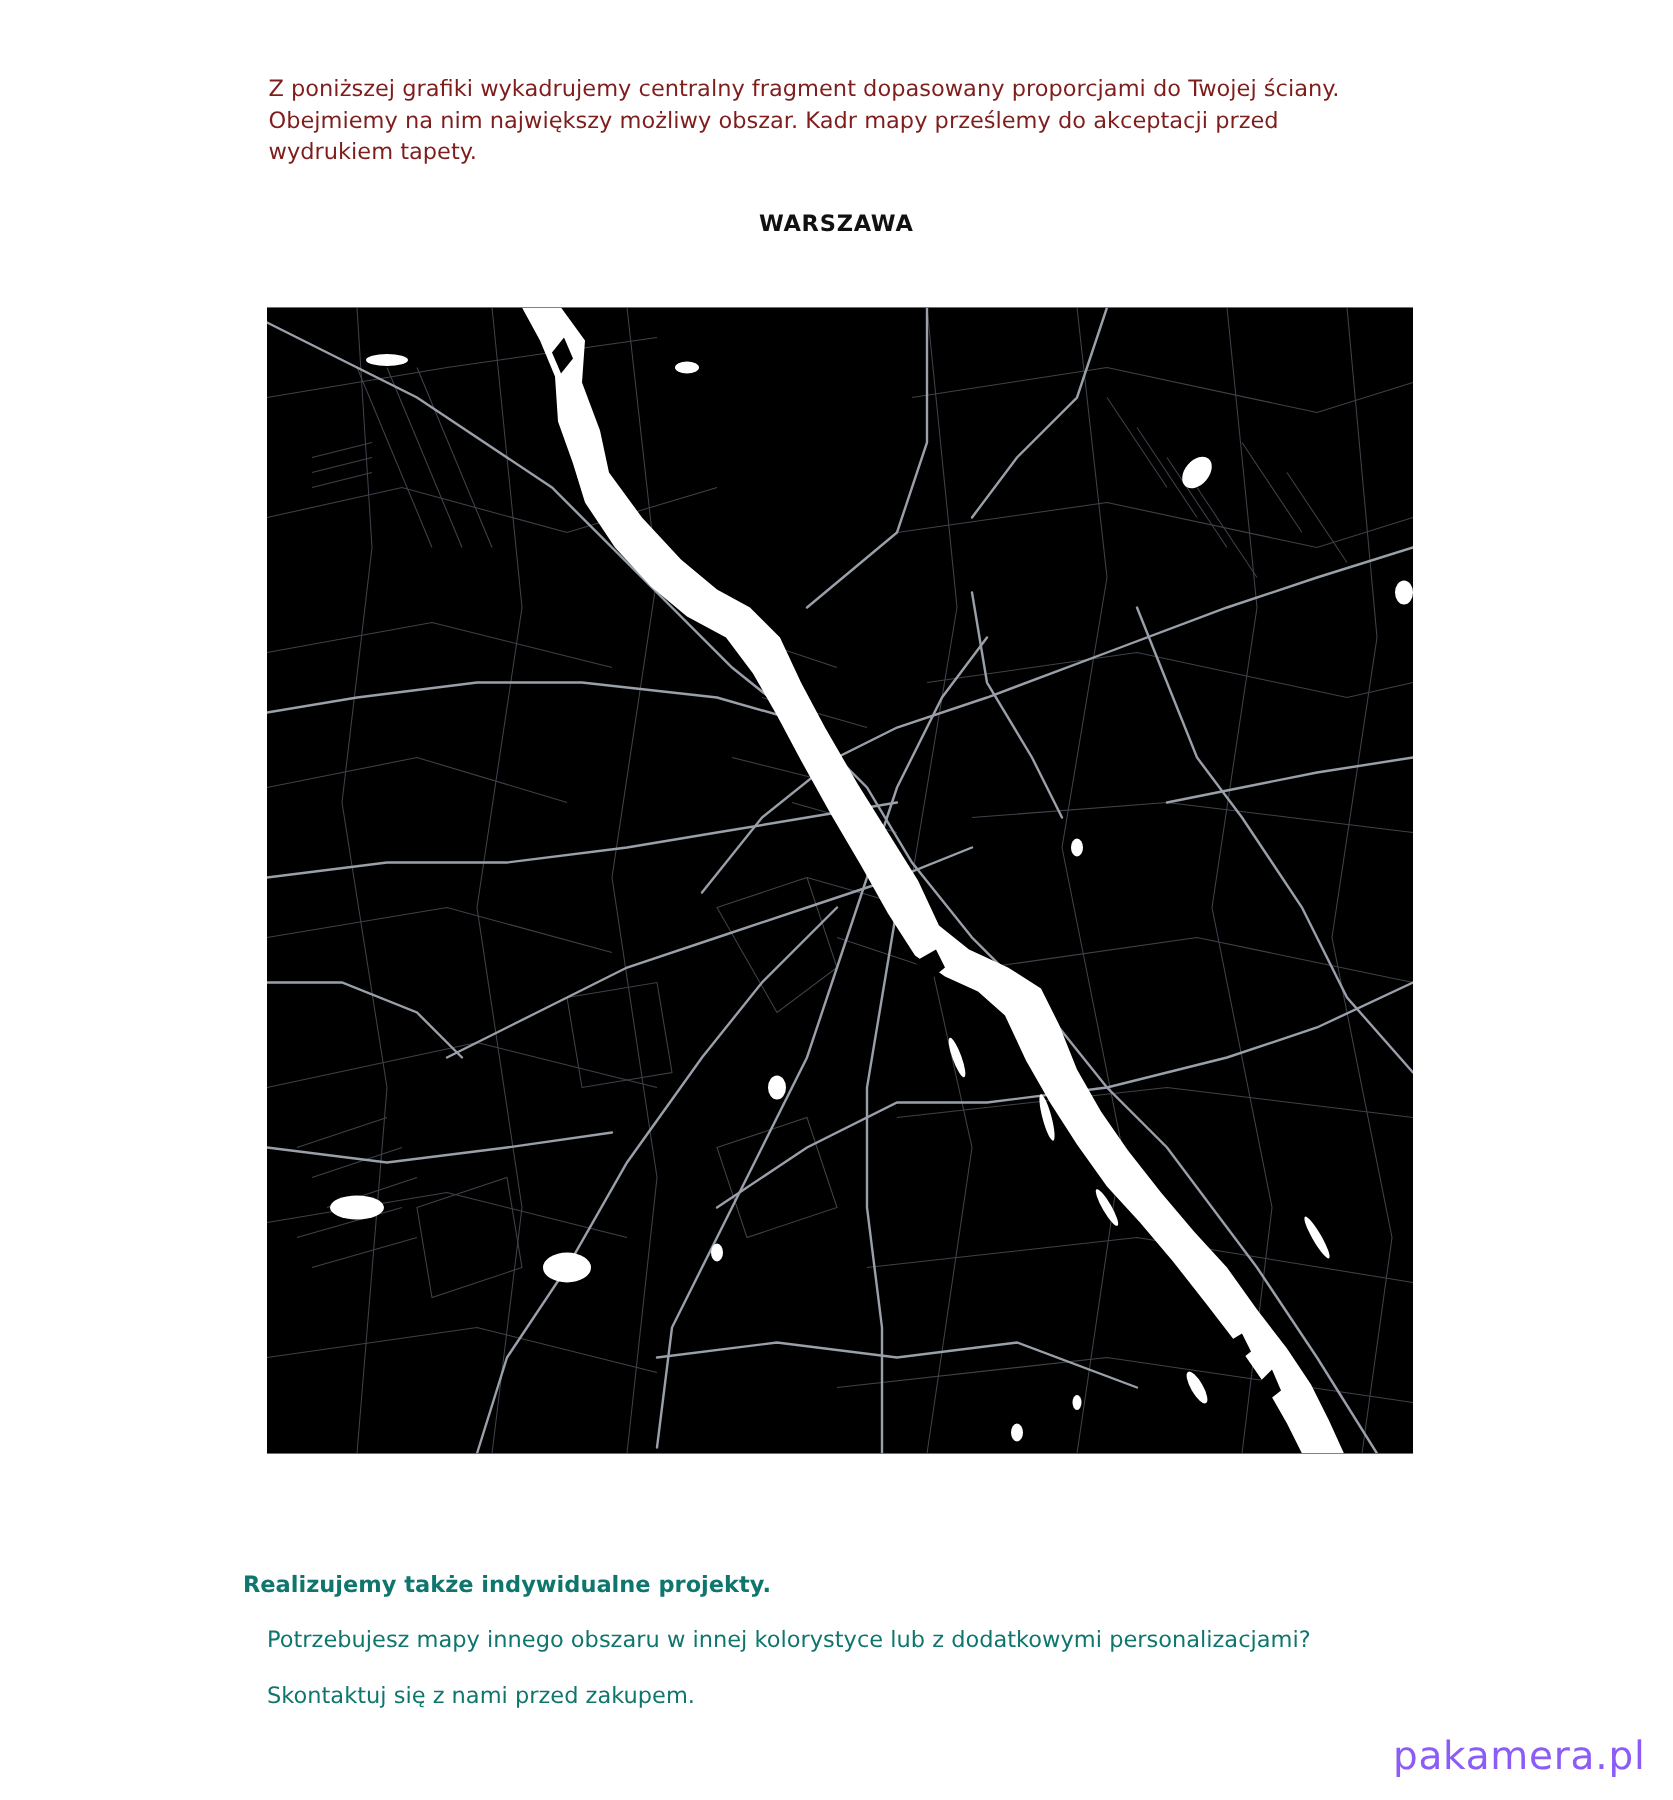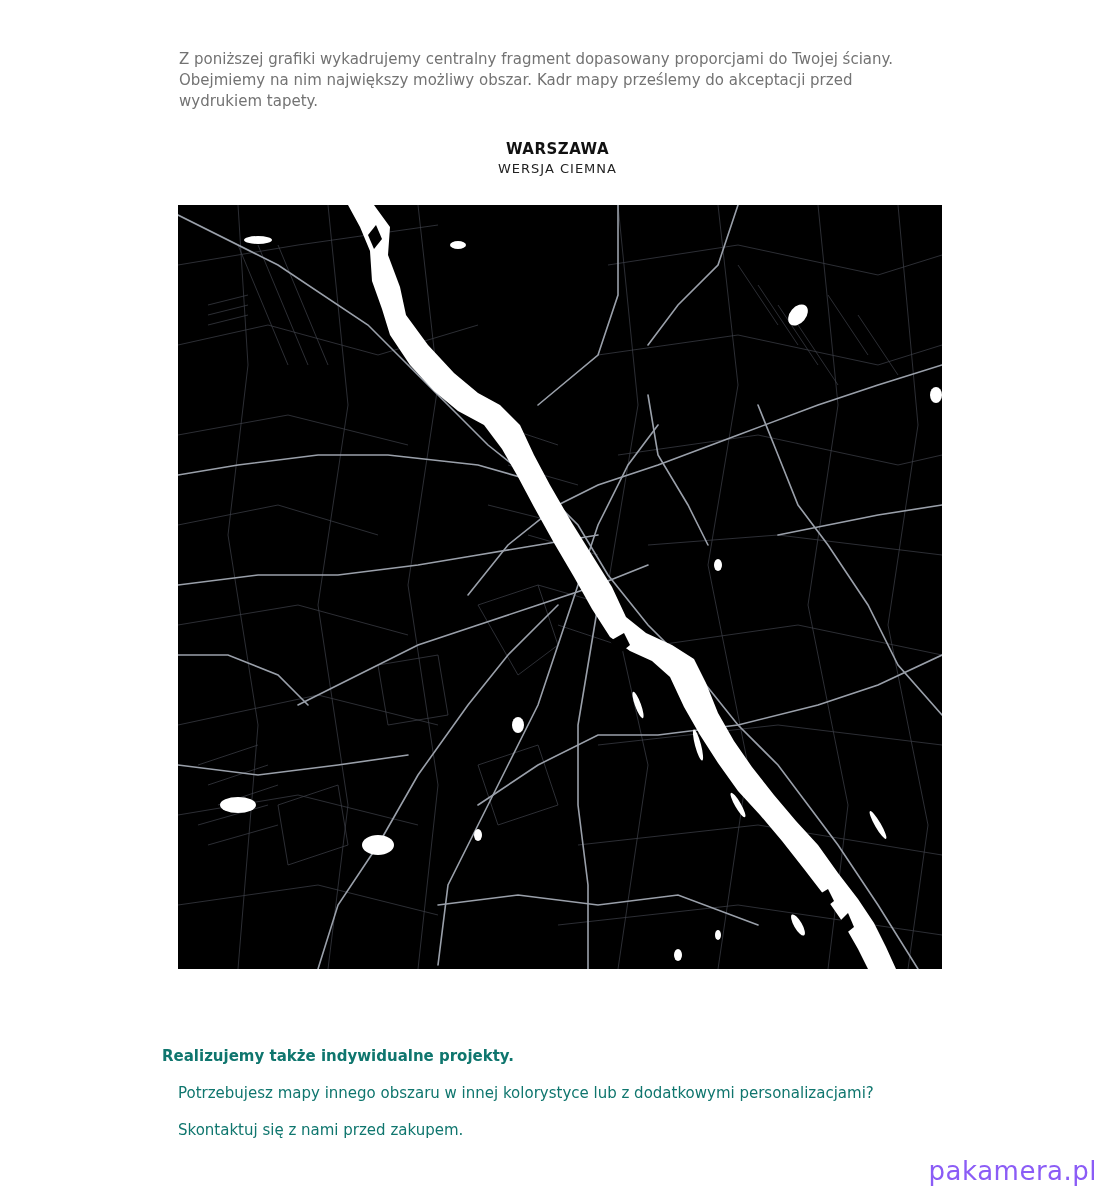--- a/index.html
+++ b/index.html
@@ -16,21 +16,21 @@
       color: #1a1a1a;
     }
     .intro {
       position: absolute;
       left: 179px;
       top: 49px;
       width: 760px;
       font-size: 15px;
       line-height: 21px;
       margin: 0;
-      color: #737373;
+      color: #7f1d1d;
     }
     .map-heading {
       position: absolute;
       left: 0;
       top: 139px;
       width: 1115px;
       text-align: center;
     }
     .map-title {
       font-family: "DejaVu Sans", "Liberation Sans", sans-serif;
@@ -85,21 +85,20 @@
       color: #8b5cf6;
     }
   </style>
 </head>
 <body>
 
 <p class="intro">Z poniższej grafiki wykadrujemy centralny fragment dopasowany proporcjami do Twojej ściany. Obejmiemy na nim największy możliwy obszar. Kadr mapy prześlemy do akceptacji przed wydrukiem tapety.</p>
 
 <div class="map-heading">
   <div class="map-title">WARSZAWA</div>
-  <div class="map-subtitle">WERSJA CIEMNA</div>
 </div>
 
 <div class="map-frame">
   <svg width="764" height="764" viewBox="0 0 764 764" xmlns="http://www.w3.org/2000/svg">
     <rect width="764" height="764" fill="#000"></rect>
 
     <g stroke="#3f424a" stroke-width="0.7" fill="none">
       <path d="M0 60 L120 40 L260 20 M0 140 L90 120 L200 150 L300 120 M0 230 L110 210 L230 240 M0 320 L100 300 L200 330 M0 420 L120 400 L230 430 M0 520 L140 490 L260 520 M0 610 L120 590 L240 620 M0 700 L140 680 L260 710"></path>
       <path d="M60 0 L70 160 L50 330 L80 520 L60 764 M150 0 L170 200 L140 400 L170 600 L150 764 M240 0 L260 180 L230 380 L260 580 L240 764"></path>
       <path d="M440 0 L460 200 L430 380 L470 560 L440 764 M540 0 L560 180 L530 360 L570 560 L540 764 M640 0 L660 200 L630 400 L670 600 L650 764 M720 0 L740 220 L710 420 L750 620 L730 764"></path>

